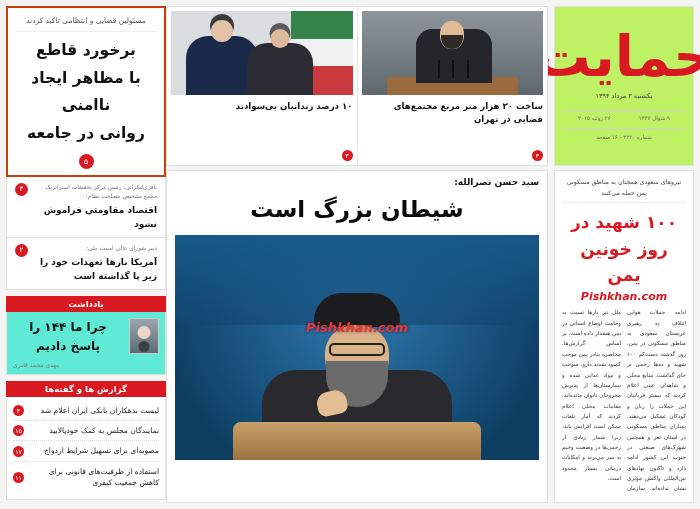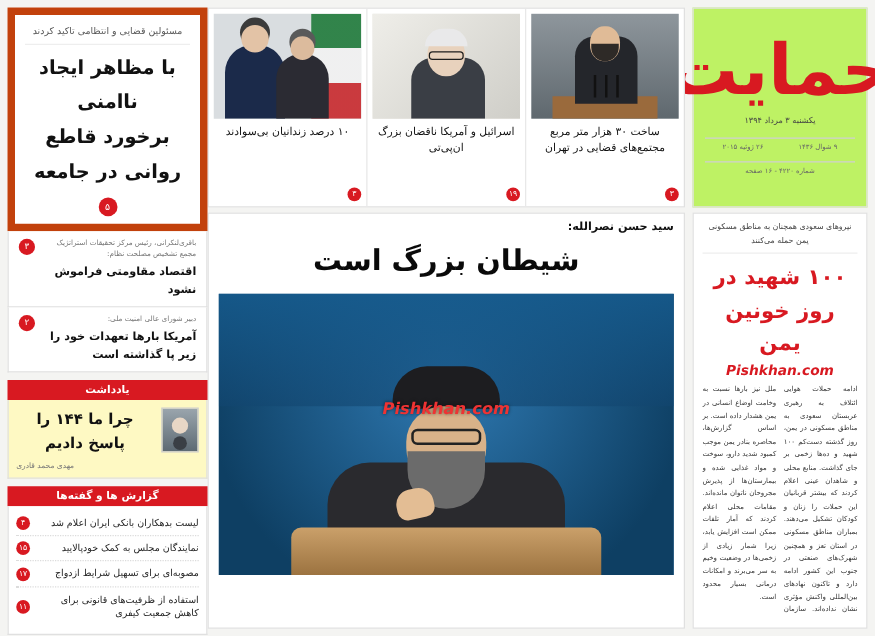--- a/index.html
+++ b/index.html
@@ -61,21 +61,21 @@
 
   
   .left-col {
     position: absolute;
     top: 6px; left: 6px;
     width: 160px;
     height: 497px;
   }
   .lead-box {
     background: #ffffff;
-    border: 6px solid #c2410c;
+    border: 2px solid #c2410c;
     padding: 7px 8px 6px 8px;
   }
   .kicker {
     font-size: 7.5px;
     color: #555;
     text-align: center;
     line-height: 1.6;
     border-bottom: 1px solid #eee;
     padding-bottom: 4px;
     margin-bottom: 5px;
@@ -134,21 +134,21 @@
   .section-head {
     background: #d81921;
     color: #fff;
     font-size: 8.5px;
     font-weight: bold;
     text-align: center;
     padding: 3px 0;
     margin-top: 6px;
   }
   .column-card {
-    background: #fef9c3;
+    background: #5eead4;
     border: 1px solid #e0e0e0;
     border-top: none;
     padding: 6px;
     display: flex;
     gap: 6px;
     align-items: flex-start;
   }
   .mugshot {
     width: 30px; height: 36px;
     background: linear-gradient(#9aa5ad, #5d6a73);
@@ -234,24 +234,23 @@
   .ph-cell:last-child { border-left: none; }
   .ph-img {
     width: 100%;
     height: 84px;
     position: relative;
     overflow: hidden;
     background: #c9ccce;
   }
   .ph-cap {
     font-size: 8.6px;
-    font-weight: normal;
+    font-weight: bold;
     color: #111;
     line-height: 1.55;
-    text-align: center;
     margin-top: 5px;
     flex: 1;
   }
   .ph-foot {
     display: flex;
     justify-content: flex-start;
     margin-top: 2px;
   }
   .ph-num {
     width: 11px; height: 11px;
@@ -434,33 +433,20 @@
         <div class="mic" style="left:42%"></div>
           <div class="mic" style="left:50%"></div>
           <div class="mic" style="left:58%"></div>
       </div>
       <div class="ph-cap">ساخت ۳۰ هزار متر مربع مجتمع‌های قضایی در تهران</div>
       <div class="ph-foot">
         <div class="ph-num">۳</div>
       </div>
     </div>
 
-    <div class="ph-cell">
-      <div class="ph-img img-b">
-        <div class="bg"></div>
-          <div class="body"></div>
-        <div class="head"></div>
-          <div class="hair"></div>
-          <div class="glasses"></div>
-      </div>
-      <div class="ph-cap">اسرائیل و آمریکا ناقضان بزرگ ان‌پی‌تی</div>
-      <div class="ph-foot">
-        <div class="ph-num">۱۹</div>
-      </div>
-    </div>
 
     <div class="ph-cell">
       <div class="ph-img img-a">
         <div class="flagstripe"></div>
           <div class="p1"></div>
           <div class="p2"></div>
       </div>
       <div class="ph-cap">۱۰ درصد زندانیان بی‌سوادند</div>
       <div class="ph-foot">
         <div class="ph-num">۳</div>
@@ -497,22 +483,22 @@
     <div class="rc-watermark">Pishkhan.com</div>
     <div class="rc-body">ادامه حملات هوایی ائتلاف به رهبری عربستان سعودی به مناطق مسکونی در یمن، روز گذشته دست‌کم ۱۰۰ شهید و ده‌ها زخمی بر جای گذاشت. منابع محلی و شاهدان عینی اعلام کردند که بیشتر قربانیان این حملات را زنان و کودکان تشکیل می‌دهند. بمباران مناطق مسکونی در استان تعز و همچنین شهرک‌های صنعتی در جنوب این کشور ادامه دارد و تاکنون نهادهای بین‌المللی واکنش مؤثری نشان نداده‌اند. سازمان ملل نیز بارها نسبت به وخامت اوضاع انسانی در یمن هشدار داده است. بر اساس گزارش‌ها، محاصره بنادر یمن موجب کمبود شدید دارو، سوخت و مواد غذایی شده و بیمارستان‌ها از پذیرش مجروحان ناتوان مانده‌اند. مقامات محلی اعلام کردند که آمار تلفات ممکن است افزایش یابد، زیرا شمار زیادی از زخمی‌ها در وضعیت وخیم به سر می‌برند و امکانات درمانی بسیار محدود است.</div>
 
   </div>
 
   <div class="left-col">
 
     <div class="lead-box">
       <div class="kicker">مسئولین قضایی و انتظامی تاکید کردند</div>
       <div class="lead-title">
+        <div>برخورد قاطع</div>
         <div>با مظاهر ایجاد ناامنی</div>
-        <div>برخورد قاطع</div>
         <div>روانی در جامعه</div>
       </div>
       <div class="page-badge">۵</div>
     </div>
 
     <div class="brief">
       <div class="brief-text">
         <div class="brief-kicker">باقری‌لنکرانی، رئیس مرکز تحقیقات استراتژیک مجمع تشخیص مصلحت نظام:</div>
         <div class="brief-title">اقتصاد مقاومتی فراموش نشود</div>
       </div>

